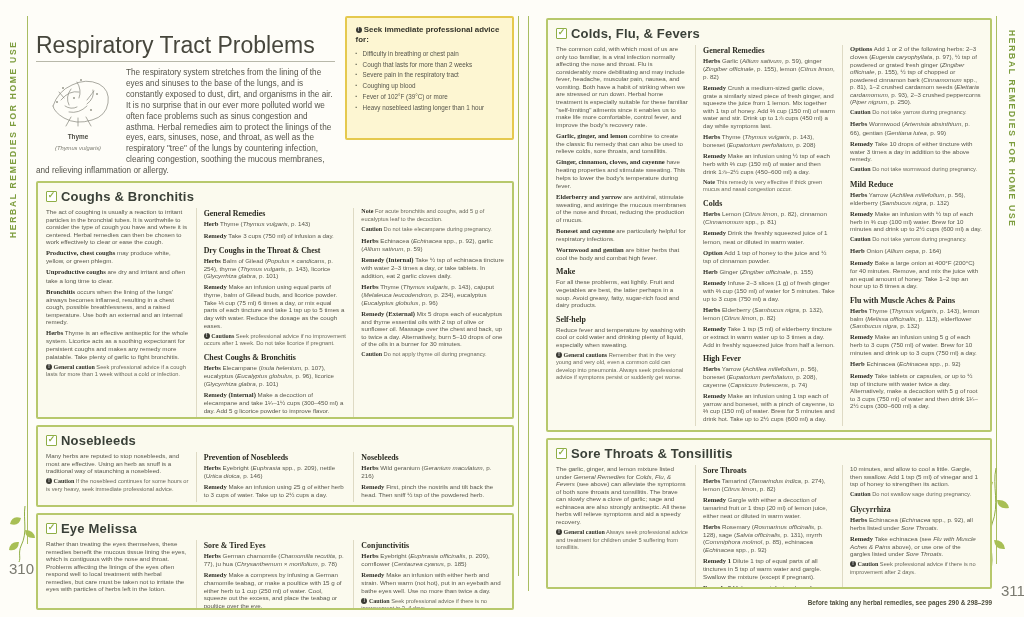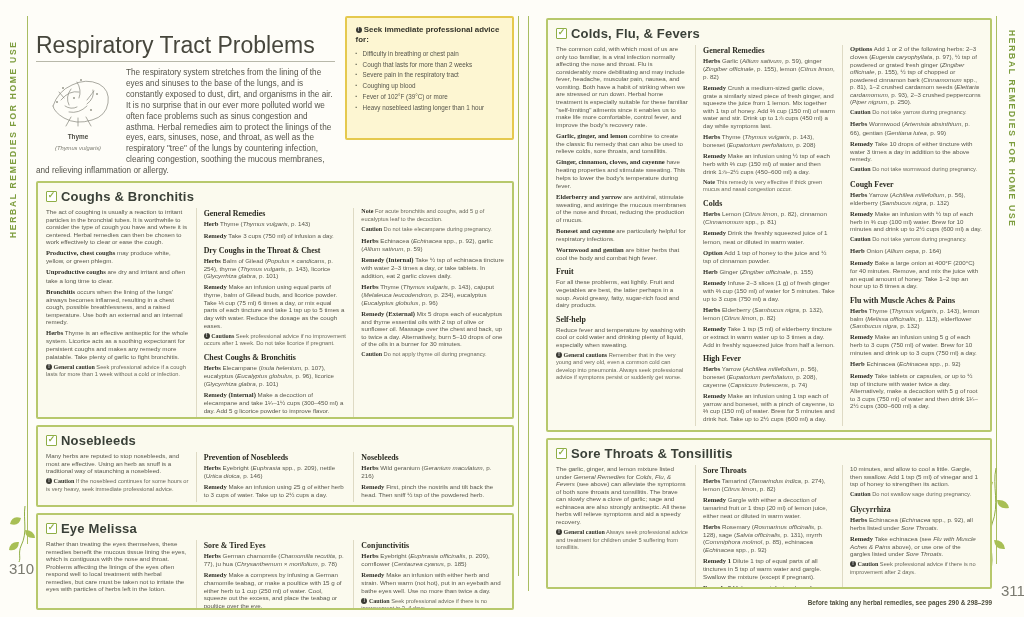--- a/index.html
+++ b/index.html
@@ -246,21 +246,21 @@
           <span class="sec-title">Colds, Flu, &amp; Fevers</span>
         </div>
         <div class="cols">
           <div class="col">
             <div class="para">The common cold, with which most of us are only too familiar, is a viral infection normally affecting the nose and throat. Flu is considerably more debilitating and may include fever, headache, muscular pain, nausea, and vomiting. Both have a habit of striking when we are stressed or run down. Herbal home treatment is especially suitable for these familiar "self-limiting" ailments since it enables us to make life more comfortable, control fever, and improve the body's recovery rate.</div>
             <div class="para"><b>Garlic, ginger, and lemon</b> combine to create the classic flu remedy that can also be used to relieve colds, sore throats, and tonsillitis.</div>
             <div class="para"><b>Ginger, cinnamon, cloves, and cayenne</b> have heating properties and stimulate sweating. This helps to lower the body's temperature during fever.</div>
             <div class="para"><b>Elderberry and yarrow</b> are antiviral, stimulate sweating, and astringe the mucous membranes of the nose and throat, reducing the production of mucus.</div>
             <div class="para"><b>Boneset and cayenne</b> are particularly helpful for respiratory infections.</div>
             <div class="para"><b>Wormwood and gentian</b> are bitter herbs that cool the body and combat high fever.</div>
-            <div class="blk-h">Fruit</div>
+            <div class="blk-h">Make</div>
             <div class="para">For all these problems, eat lightly. Fruit and vegetables are best, the latter perhaps in a soup. Avoid greasy, fatty, sugar-rich food and dairy products.</div>
             <div class="blk-h">Self-help</div>
             <div class="para">Reduce fever and temperature by washing with cool or cold water and drinking plenty of liquid, especially when sweating.</div>
             <div class="para small"><span class="cicon">!</span> <b>General cautions</b> Remember that in the very young and very old, even a common cold can develop into pneumonia. Always seek professional advice if symptoms persist or suddenly get worse.</div>
           </div>
           <div class="col">
             <div class="blk-h">General Remedies</div>
             <div class="para"><b>Herbs</b> Garlic (<i>Allium sativum</i>, p. 59), ginger (<i>Zingiber officinale</i>, p. 155), lemon (<i>Citrus limon</i>, p. 82)</div>
             <div class="para"><b>Remedy</b> Crush a medium-sized garlic clove, grate a similarly sized piece of fresh ginger, and squeeze the juice from 1 lemon. Mix together with 1 tsp of honey. Add ⅔ cup (150 ml) of warm water and stir. Drink up to 1⅞ cups (450 ml) a day while symptoms last.</div>
             <div class="para"><b>Herbs</b> Thyme (<i>Thymus vulgaris</i>, p. 143), boneset (<i>Eupatorium perfoliatum</i>, p. 208)</div>
@@ -277,21 +277,21 @@
             <div class="blk-h">High Fever</div>
             <div class="para"><b>Herbs</b> Yarrow (<i>Achillea millefolium</i>, p. 56), boneset (<i>Eupatorium perfoliatum</i>, p. 208), cayenne (<i>Capsicum frutescens</i>, p. 74)</div>
             <div class="para"><b>Remedy</b> Make an infusion using 1 tsp each of yarrow and boneset, with a pinch of cayenne, to ⅔ cup (150 ml) of water. Brew for 5 minutes and drink hot. Take up to 2½ cups (600 ml) a day.</div>
           </div>
           <div class="col">
             <div class="para"><b>Options</b> Add 1 or 2 of the following herbs: 2–3 cloves (<i>Eugenia caryophyllata</i>, p. 97), ½ tsp of powdered or grated fresh ginger (<i>Zingiber officinale</i>, p. 155), ½ tsp of chopped or powdered cinnamon bark (<i>Cinnamomum</i> spp., p. 81), 1–2 crushed cardamom seeds (<i>Elettaria cardamomum</i>, p. 93), 2–3 crushed peppercorns (<i>Piper nigrum</i>, p. 250).</div>
             <div class="para small"><b>Caution</b> Do not take yarrow during pregnancy.</div>
             <div class="para"><b>Herbs</b> Wormwood (<i>Artemisia absinthium</i>, p. 66), gentian (<i>Gentiana lutea</i>, p. 99)</div>
             <div class="para"><b>Remedy</b> Take 10 drops of either tincture with water 3 times a day in addition to the above remedy.</div>
             <div class="para small"><b>Caution</b> Do not take wormwood during pregnancy.</div>
-            <div class="blk-h">Cough Fever</div>
+            <div class="blk-h">Mild Reduce</div>
             <div class="para"><b>Herbs</b> Yarrow (<i>Achillea millefolium</i>, p. 56), elderberry (<i>Sambucus nigra</i>, p. 132)</div>
             <div class="para"><b>Remedy</b> Make an infusion with ½ tsp of each herb in ⅜ cup (100 ml) water. Brew for 10 minutes and drink up to 2½ cups (600 ml) a day.</div>
             <div class="para small"><b>Caution</b> Do not take yarrow during pregnancy.</div>
             <div class="para"><b>Herb</b> Onion (<i>Allium cepa</i>, p. 164)</div>
             <div class="para"><b>Remedy</b> Bake a large onion at 400°F (200°C) for 40 minutes. Remove, and mix the juice with an equal amount of honey. Take 1–2 tsp an hour up to 8 times a day.</div>
             <div class="blk-h">Flu with Muscle Aches &amp; Pains</div>
             <div class="para"><b>Herbs</b> Thyme (<i>Thymus vulgaris</i>, p. 143), lemon balm (<i>Melissa officinalis</i>, p. 113), elderflower (<i>Sambucus nigra</i>, p. 132)</div>
             <div class="para"><b>Remedy</b> Make an infusion using 5 g of each herb to 3 cups (750 ml) of water. Brew for 10 minutes and drink up to 3 cups (750 ml) a day.</div>
             <div class="para"><b>Herb</b> Echinacea (<i>Echinacea</i> spp., p. 92)</div>
             <div class="para"><b>Remedy</b> Take tablets or capsules, or up to ½ tsp of tincture with water twice a day. Alternatively, make a decoction with 5 g of root to 3 cups (750 ml) of water and then drink 1¼–2½ cups (300–600 ml) a day.</div>

